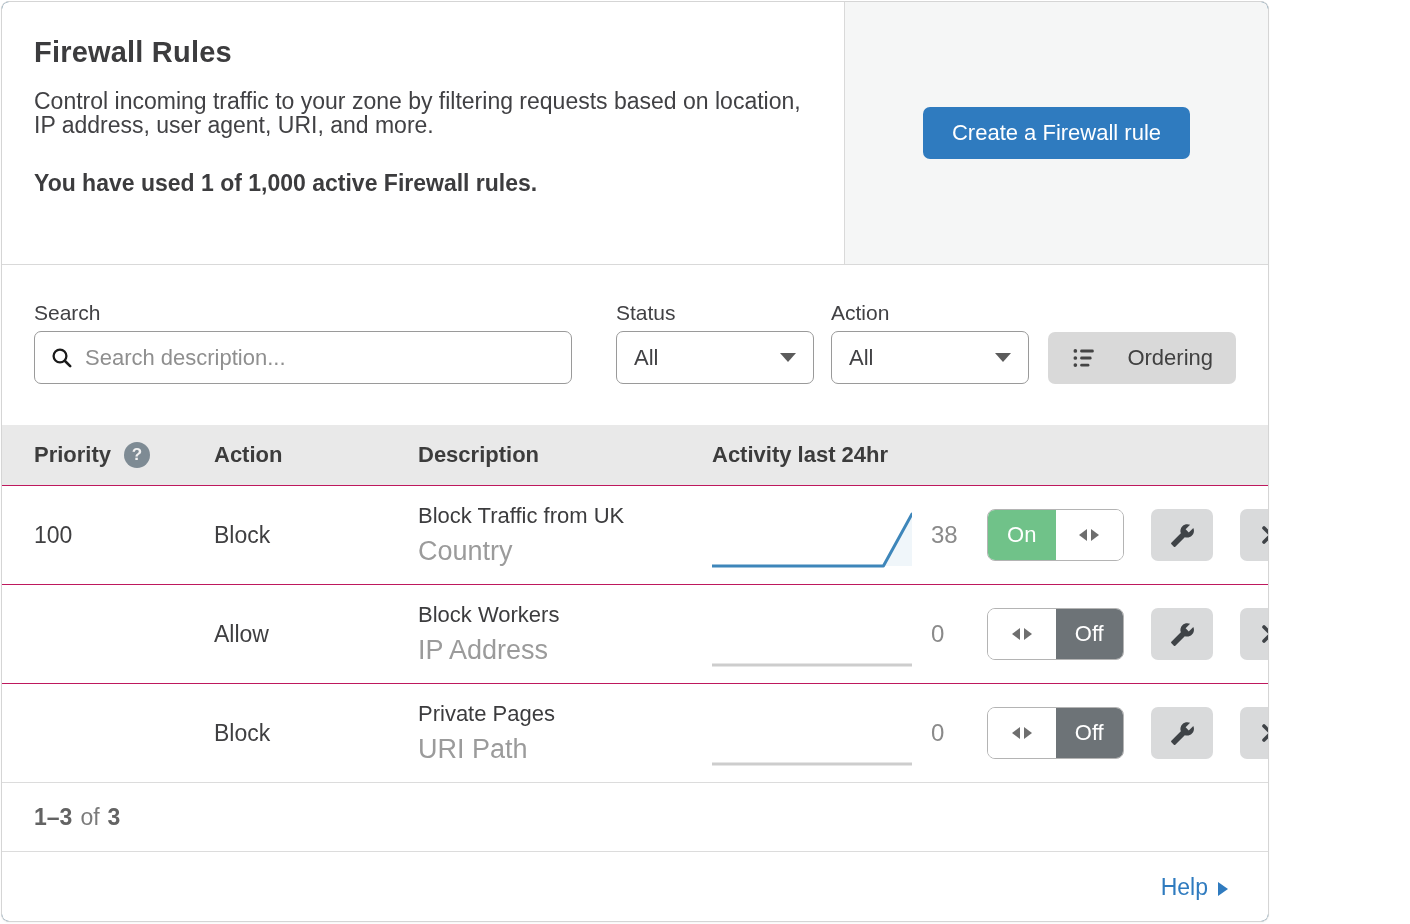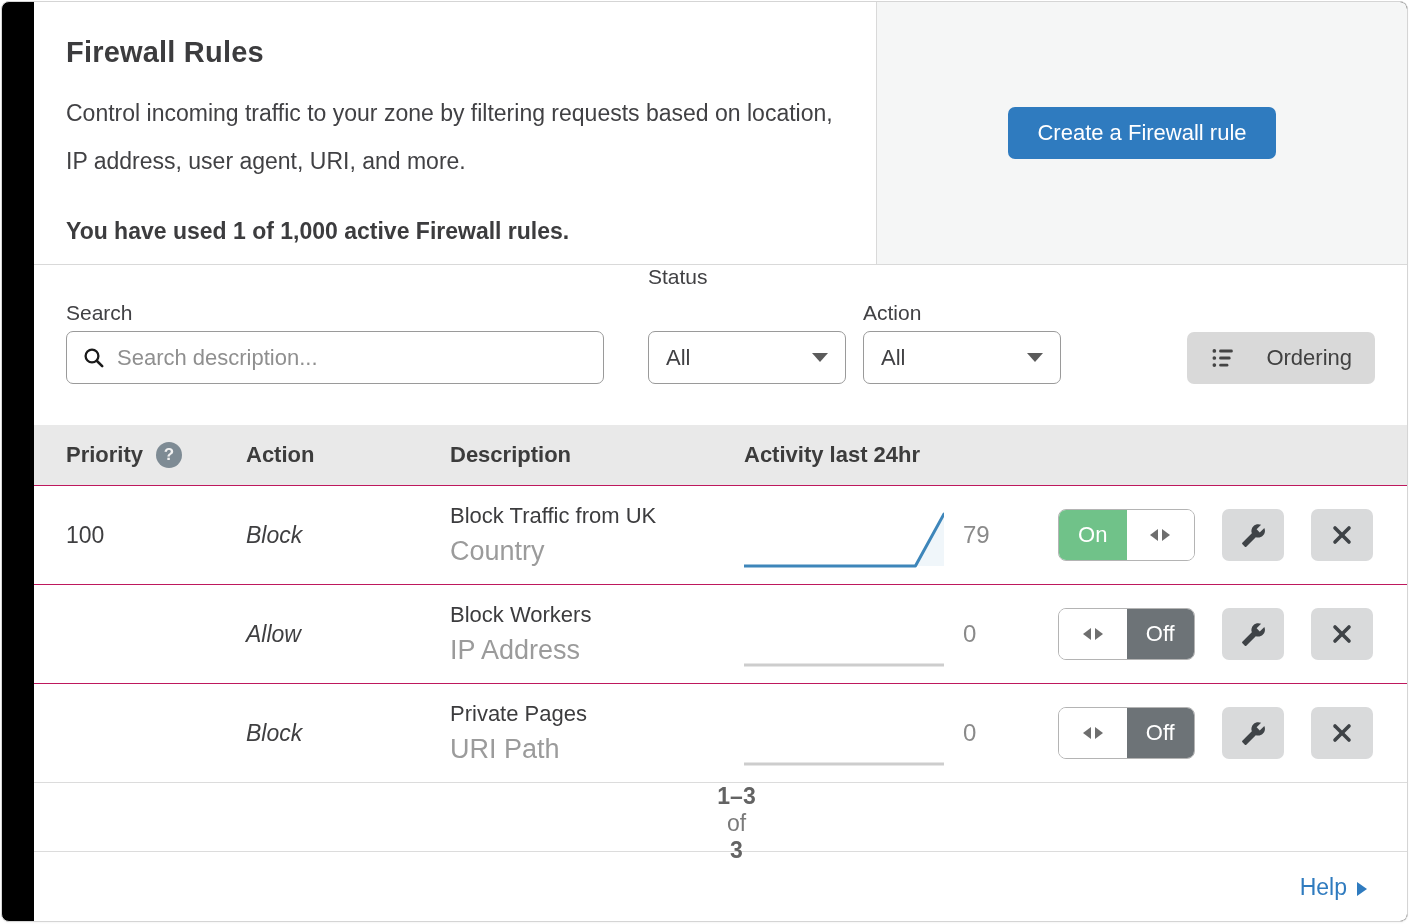--- a/index.html
+++ b/index.html
@@ -1,31 +1,30 @@
 <!DOCTYPE html>
 <html style="--accent-blue: #2f7bbf; --spark-blue: #3e86ba; --toggle-on-green: #70c289; --toggle-off-gray: #6d7377;"><head>
 <meta charset="utf-8">
 <style>
   * { box-sizing: border-box; margin: 0; padding: 0; }
   html, body { background: #ffffff; font-family: "Liberation Sans", sans-serif; }
   body { width: 1410px; height: 924px; }
 
   .card {
-    position: absolute; left: 1px; top: 1px; width: 1407px; height: 921px;
-    background: #000000; border: 1px solid #d5d5d5; border-radius: 8px;
+    position: absolute; left: 1px; top: 1px; width: 1268px; height: 921px;
+    background: #0c4a6e; border: 1px solid #d5d5d5; border-radius: 8px;
     overflow: hidden; box-shadow: 0 1px 2px rgba(0,0,0,0.04);
     color: #3e3e40;
-    padding-left: 32px;
   }
 
   
   .top { display: flex; height: 263px; border-bottom: 1px solid #d9d9d9; }
   .top-left { width: 843px; border-right: 1px solid #d9d9d9; background: #fff; padding: 34px 32px 0 32px; }
   .page-title { font-size: 29px; font-weight: bold; color: #3c3c3e; letter-spacing: 0.2px; }
-  .page-desc { margin-top: 20px; font-size: 23px; line-height: 48px; color: #414144; width: 775px; }
+  .page-desc { margin-top: 20px; font-size: 23px; line-height: 24px; color: #414144; width: 775px; }
   .usage { margin-top: 33px; font-size: 23px; font-weight: bold; color: #3c3c3e; }
   .top-right { flex: 1; background: #f5f6f6; display: flex; align-items: center; justify-content: center; }
   .btn-primary {
     background: var(--accent-blue); color: #fff; border: none; border-radius: 7px;
     font-family: inherit; font-size: 22px; padding: 13px 29px; cursor: pointer;
   }
 
   
   .filters { display: flex; align-items: flex-end; padding: 0 32px; height: 160px; padding-bottom: 41px; background: #fff; }
   .fgroup { display: flex; flex-direction: column; }
@@ -37,21 +36,21 @@
   }
   .search-box input {
     border: none; outline: none; flex: 1; font-family: inherit; font-size: 22px; color: #414144; background: transparent;
   }
   .search-box input::placeholder { color: #8f8f8f; }
   .select {
     width: 198px; height: 53px; border: 1px solid #9a9a9a; border-radius: 7px; background: #fff;
     display: flex; align-items: center; justify-content: space-between; padding: 0 17px;
     font-size: 22px; color: #414144; cursor: pointer;
   }
-  .status-group { margin-right: 17px; gap: 36px; }
+  .status-group { margin-right: 17px; }
   .caret-down {
     width: 0; height: 0; border-left: 8px solid transparent; border-right: 8px solid transparent;
     border-top: 9px solid #5b5b5b;
   }
   .ordering {
     margin-left: auto; height: 52px; background: #d9d9d9; border: none; border-radius: 7px;
     display: flex; align-items: center; gap: 30px; padding: 0 23px;
     font-family: inherit; font-size: 22px; color: #414141; cursor: pointer;
   }
 
@@ -68,21 +67,21 @@
     cursor: pointer;
   }
 
   .trow {
     display: grid; grid-template-columns: 180px 204px 294px 205px 70px 1fr;
     padding-left: 32px; align-items: center; height: 99px; border-top: 1px solid #be185d;
     background: #fff;
   }
   .trow:first-of-type { border-top: none; }
   .cell-priority { font-size: 23px; color: #3f3f41; }
-  .cell-action { font-size: 23px; color: #3f3f41; font-style: italic; }
+  .cell-action { font-size: 23px; color: #3f3f41; }
   .rule-name { font-size: 22px; color: #3c3c3e; }
   .rule-type { font-size: 27px; color: #9b9b9b; margin-top: 7px; }
   .spark { display: block; margin-top: 10px; }
   .spark-line { fill: none; stroke-width: 3; stroke-linecap: round; stroke-linejoin: round; }
   .spark.blue .spark-line { stroke: var(--spark-blue); }
   .spark.blue .spark-fill { fill: rgba(62,134,186,0.08); }
   .spark.gray .spark-line { stroke: #cdcdcd; }
   .spark.gray .spark-fill { fill: none; }
   .cell-count { font-size: 24px; color: #8a8a8a; padding-left: 14px; }
 
@@ -98,21 +97,21 @@
   .arr-l { width: 0; height: 0; border-top: 6px solid transparent; border-bottom: 6px solid transparent; border-right: 8px solid #6e6e6e; }
   .arr-r { width: 0; height: 0; border-top: 6px solid transparent; border-bottom: 6px solid transparent; border-left: 8px solid #6e6e6e; }
   .icon-btn {
     width: 62px; height: 52px; background: #d9dadb; border: none; border-radius: 7px;
     display: flex; align-items: center; justify-content: center; cursor: pointer;
   }
 
   
   .pagination-row {
     height: 69px; border-top: 1px solid #dcdcdc; display: flex; align-items: center;
-    padding-left: 32px; font-size: 23px; color: #6e6e6e; background: #fff; flex-direction: column;
+    padding-left: 32px; font-size: 23px; color: #6e6e6e; background: #fff;
   }
   .p-bold { font-weight: bold; color: #636363; }
   .p-of { margin: 0 8px; color: #7a7a7a; }
   .help-row {
     height: 72px; border-top: 1px solid #dcdcdc; display: flex; align-items: center;
     justify-content: flex-end; padding-right: 40px; background: #fff;
   }
   .help-link { display: flex; align-items: center; gap: 10px; color: var(--accent-blue); font-size: 23px; cursor: pointer; text-decoration: none; }
   .help-arrow { width: 0; height: 0; border-top: 7px solid transparent; border-bottom: 7px solid transparent; border-left: 10px solid var(--accent-blue); margin-top: 2px; }
 </style>
@@ -187,21 +186,21 @@
     <div class="cell-priority">100</div>
     <div class="cell-action">Block</div>
     <div>
       <div class="rule-name">Block Traffic from UK</div>
       <div class="rule-type">Country</div>
     </div>
     <svg class="spark blue" width="200" height="64" viewBox="0 0 200 64">
       <polygon class="spark-fill" points="0.0,58.0 28.6,58.0 57.1,58.0 85.7,58.0 114.3,58.0 142.9,58.0 171.4,58.0 200.0,6.0 200,58 0,58"></polygon>
       <polyline class="spark-line" points="0.0,58.0 28.6,58.0 57.1,58.0 85.7,58.0 114.3,58.0 142.9,58.0 171.4,58.0 200.0,6.0"></polyline>
     </svg>
-    <div class="cell-count">79</div>
+    <div class="cell-count">38</div>
     <div class="controls">
       <div class="toggle">
         <span class="half t-on">On</span>
         <span class="half t-knob">
             <i class="arr-l"></i>
             <i class="arr-r"></i>
           </span>
       </div>
       <button class="icon-btn">
         <svg width="25" height="25" viewBox="0 0 24 24">

